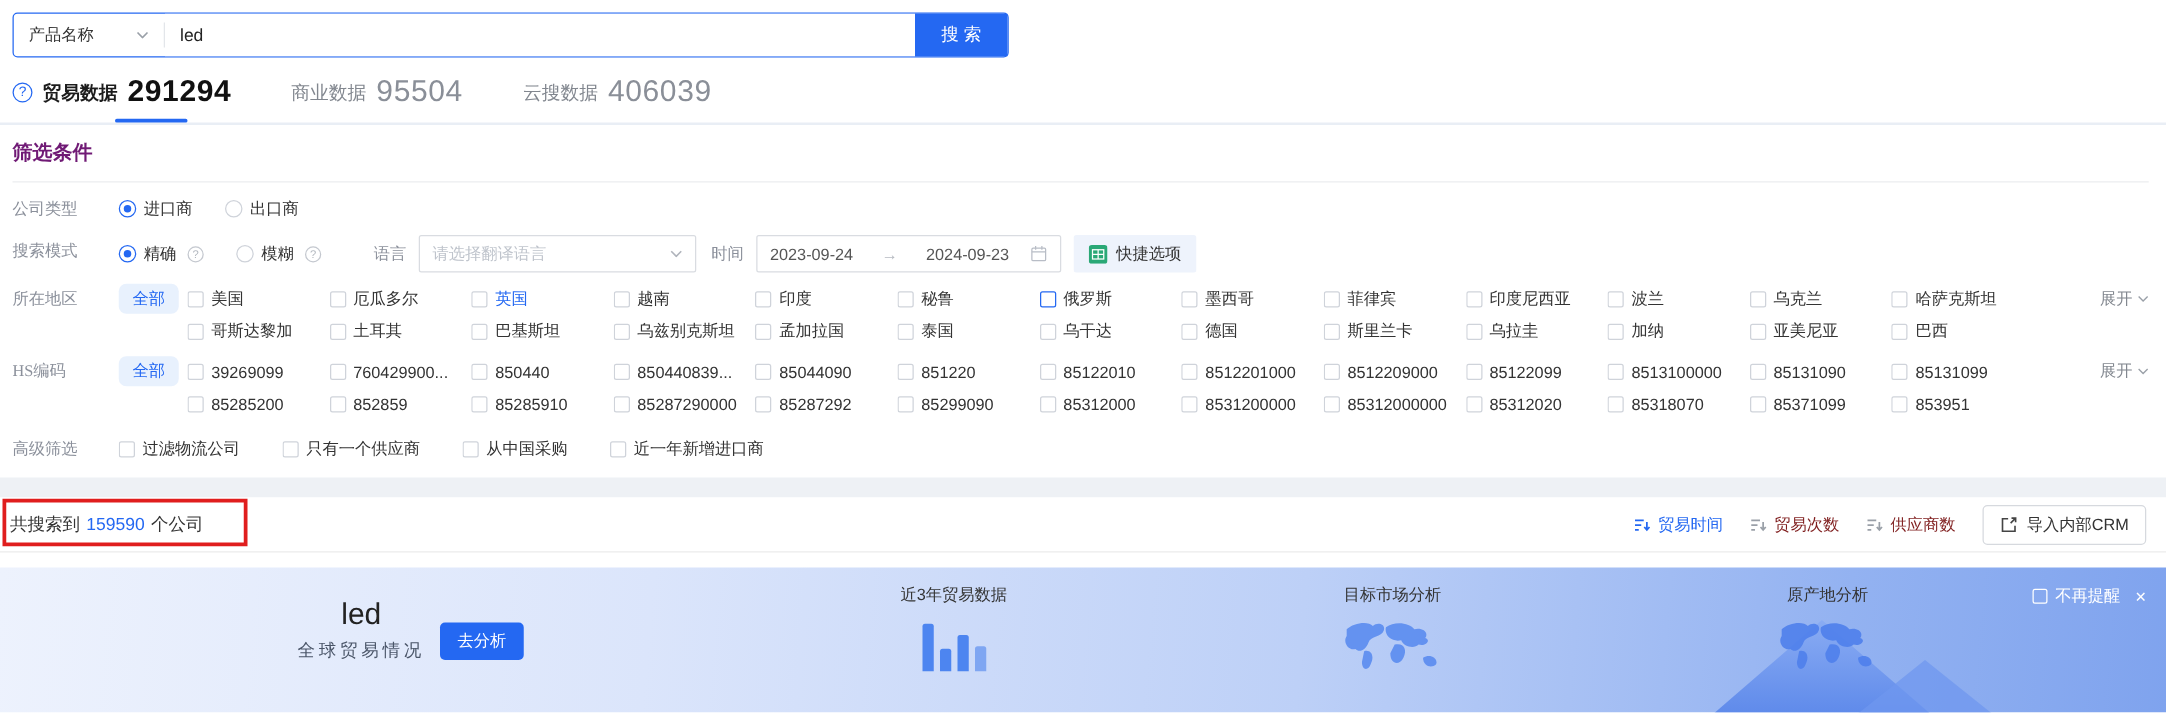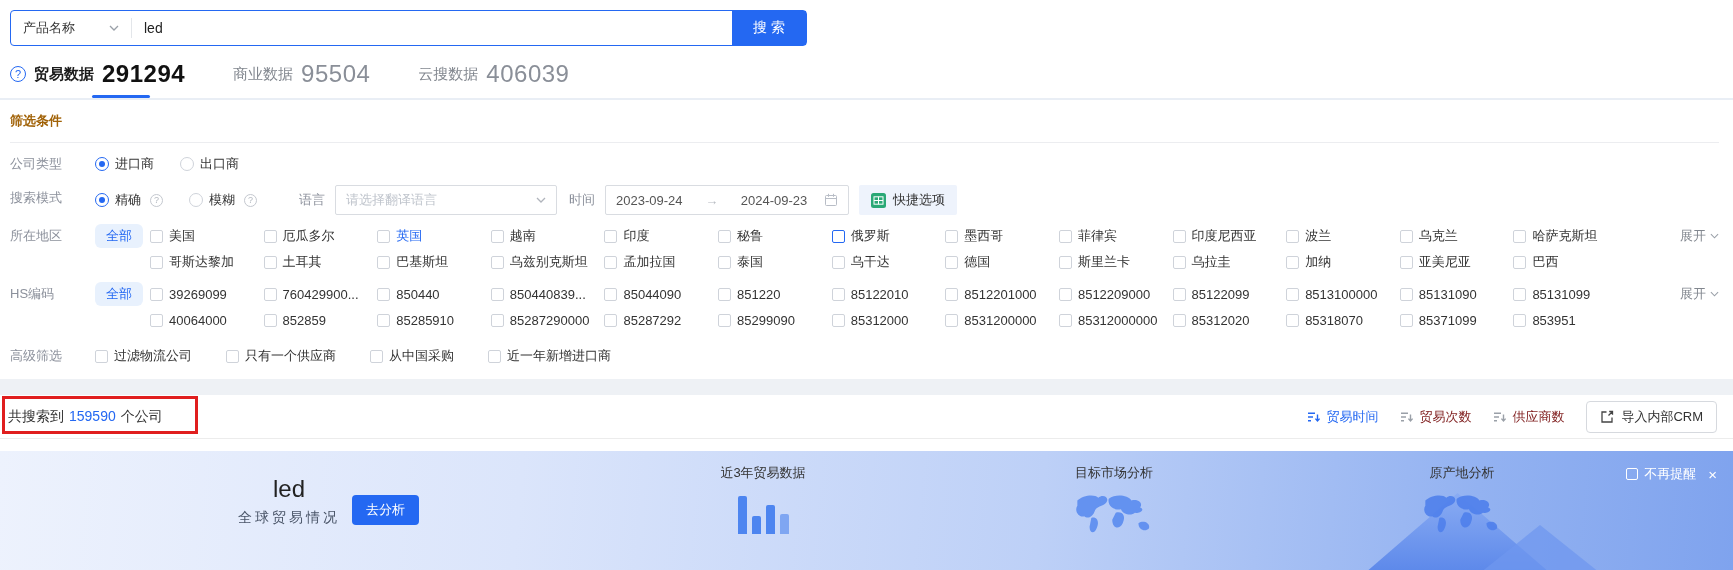--- a/index.html
+++ b/index.html
@@ -19,23 +19,23 @@
   .tab { display:flex; align-items:center; gap:8px; cursor:pointer; }
   .qicon { width:16px; height:16px; border:1px solid #2468F2; color:#2468F2; border-radius:50%; font-size:11px; line-height:14px; text-align:center; display:inline-block; }
   .tab .tlabel { font-size:15px; color:#82878f; }
   .tab .tcount { font-size:24px; color:#8a8f98; font-weight:400; letter-spacing:.5px; }
   .tab.active .tlabel { color:#1c1c1c; font-weight:700; }
   .tab.active .tcount { color:#111; font-weight:700; }
   .inkbar { position:absolute; left:82px; bottom:0; width:58px; height:3px; background:#2468F2; border-radius:2px; }
 
   
   .filters { padding:12px 14px 10px 10px; }
-  .ftitle { font-size:13px; color:#a16207; font-weight:600; padding-bottom:12px; border-bottom:1px solid #ecedf0; }
+  .ftitle { font-size:16px; color:#701a75; font-weight:600; padding-bottom:12px; border-bottom:1px solid #ecedf0; }
   .frow { display:flex; align-items:flex-start; }
-  .flabel { width:85px; flex:none; color:#8b909b; line-height:26px; }
+  .flabel { width:85px; flex:none; color:#8b909b; line-height:26px;font-family:Liberation Serif, serif; }
   .fbody { flex:1; position:relative; }
   .inline { display:flex; align-items:center; }
   .row-company { margin-top:8px; }
   .row-mode { margin-top:8px; }
   .row-region { margin-top:8px; }
   .row-hs { margin-top:6px; }
   .row-adv { margin-top:10px; }
 
   .radio-item { display:flex; align-items:center; gap:6px; cursor:pointer; line-height:26px; }
   .radio { width:14px; height:14px; border:1px solid #cfd3da; border-radius:50%; background:#fff; position:relative; flex:none; }
@@ -346,21 +346,21 @@
                 <span class="cb"></span>
                 <span class="cblabel">85131099</span>
               </label></div>
         </div>
         <div class="cbrow">
           <span class="all-spacer"></span>
           <div class="items">
             
           <label class="cbitem">
                 <span class="cb"></span>
-                <span class="cblabel">40064000</span>
+                <span class="cblabel">85285200</span>
               </label><label class="cbitem">
                 <span class="cb"></span>
                 <span class="cblabel">852859</span>
               </label><label class="cbitem">
                 <span class="cb"></span>
                 <span class="cblabel">85285910</span>
               </label><label class="cbitem">
                 <span class="cb"></span>
                 <span class="cblabel">85287290000</span>
               </label><label class="cbitem">

